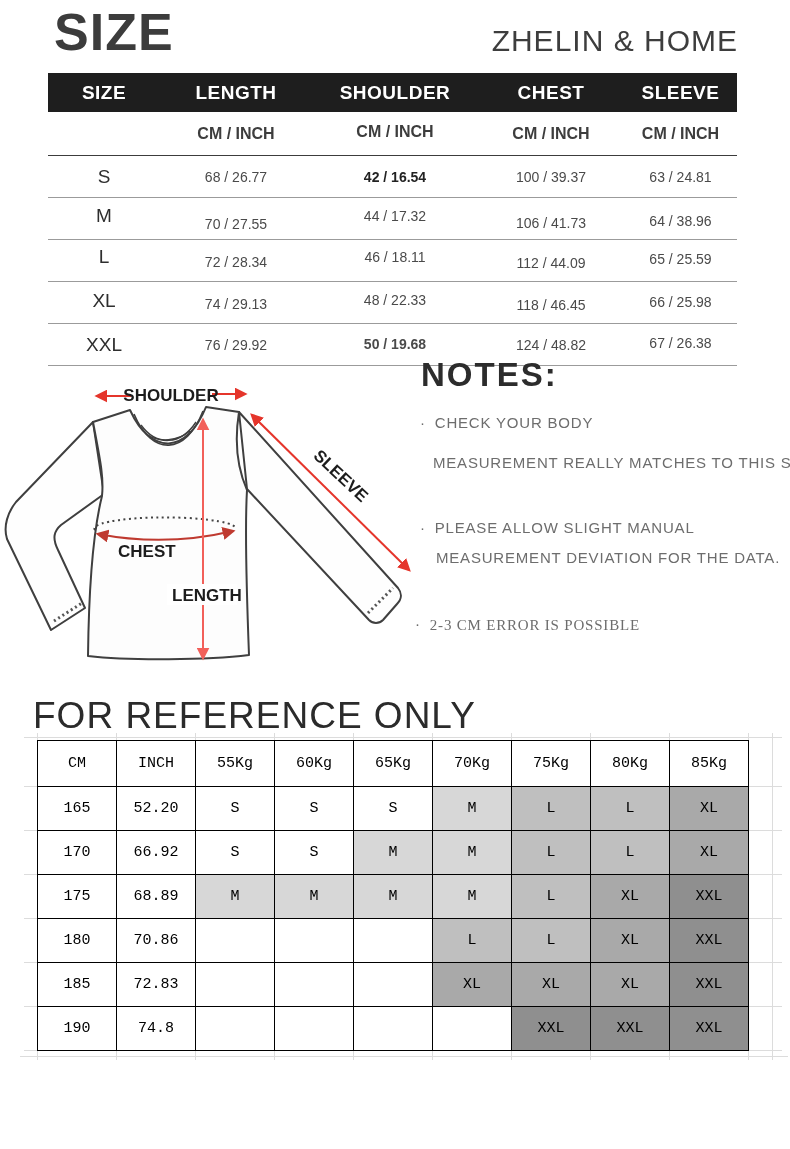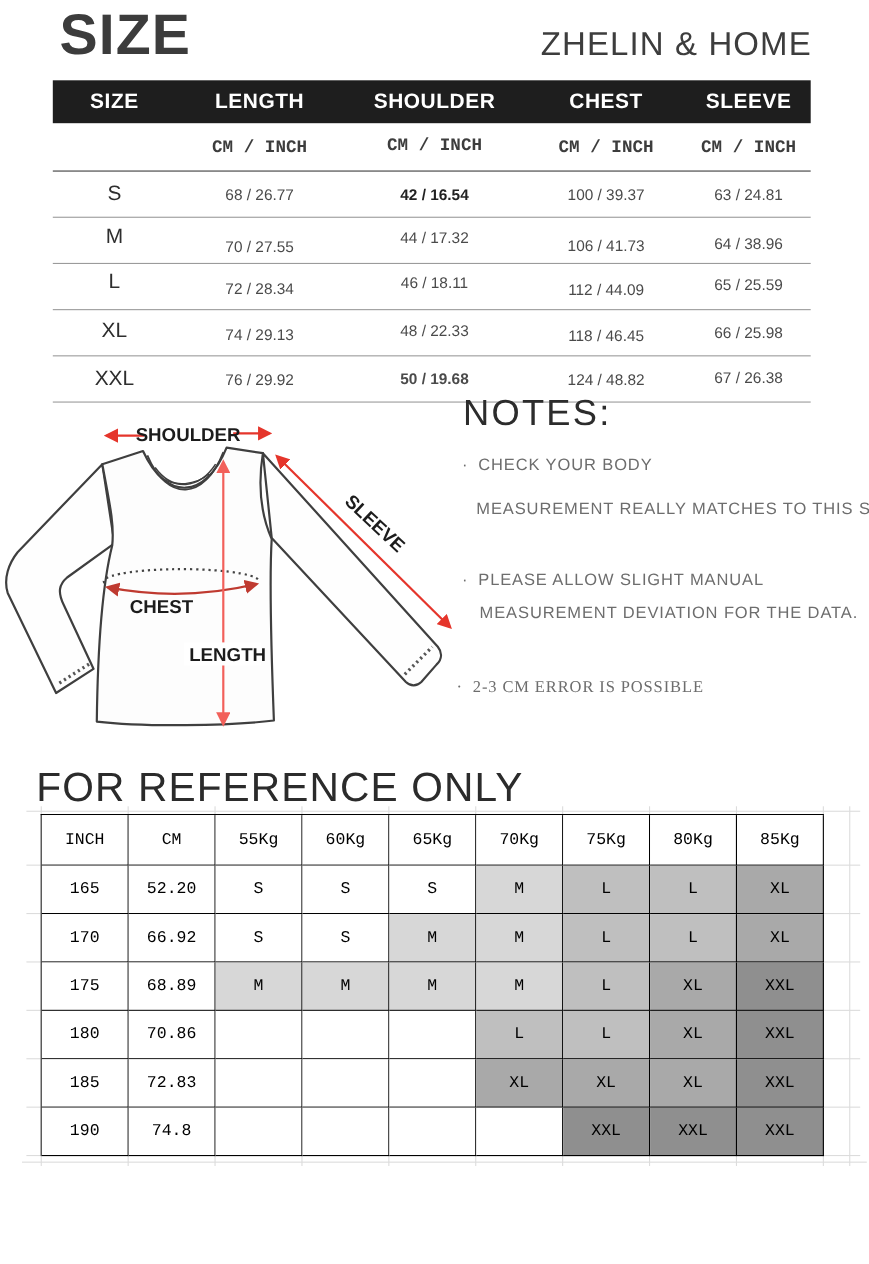--- a/index.html
+++ b/index.html
@@ -11,39 +11,39 @@
              color:#3c3c3c;letter-spacing:1px;}
   .brand{position:absolute;right:52px;top:24px;font-size:30px;font-weight:500;
          color:#3d3d3d;letter-spacing:1px;}
 
   
   .t1{position:absolute;left:48px;top:73px;width:689px;}
   .t1-head,.t1-sub,.t1-row{display:grid;grid-template-columns:112px 152px 166px 146px 113px;
         align-items:center;}
   .t1-head{background:#1e1e1e;height:39px;}
   .t1-head div{color:#fff;font-weight:700;font-size:19px;text-align:center;letter-spacing:.5px;}
-  .t1-sub{height:43px;border-bottom:1px solid #3c3c3c;font-family:Liberation Mono, monospace;}
+  .t1-sub{height:43px;border-bottom:1px solid #3c3c3c;}
   .t1-sub div{font-size:16px;font-weight:700;color:#3d3d3d;text-align:center;position:relative;}
   .t1-row{height:41px;border-bottom:1px solid #9b9b9b;}
   .t1-row div{text-align:center;position:relative;}
   .t1-row .lab{font-size:19px;color:#2e2e2e;}
   .t1-row .val{font-size:14px;color:#4a4a4a;}
   
   .t1-sub .c3{top:-2px;}
   .r0 .c3{font-weight:700;color:#222;}
   .r1 .c1{top:-3px;}.r1 .c2{top:5px;}.r1 .c3{top:-3px;}.r1 .c4{top:4px;}.r1 .c5{top:2px;}
   .r2 .c1{top:-4px;}.r2 .c2{top:1px;}.r2 .c3{top:-4px;}.r2 .c4{top:2px;}.r2 .c5{top:-2px;}
   .r3 .c1{top:-2px;}.r3 .c2{top:1px;}.r3 .c3{top:-3px;}.r3 .c4{top:2px;}.r3 .c5{top:-1px;}
   .r4 .c3{top:-1px;font-weight:bold;}.r4 .c5{top:-2px;}
 
   
   .diagram{position:absolute;left:0px;top:363px;width:420px;height:332px;}
 
   
-  .notes-heading{position:absolute;left:421px;top:356px;font-size:33px;font-weight:400;
+  .notes-heading{position:absolute;left:421px;top:356px;font-size:33px;font-weight:700;
                  color:#2c2c2c;letter-spacing:2px;}
   .note{position:absolute;font-size:15px;color:#6d6d6d;letter-spacing:.8px;white-space:nowrap;}
   .note .bullet{margin-right:9px;color:#6d6d6d;}
   .n1a{left:420px;top:414px;}
   .n1b{left:433px;top:454px;}
   .n2a{left:420px;top:519px;}
   .n2b{left:436px;top:549px;}
   .n3a{left:415px;top:617px;font-family:Liberation Serif, serif;}
 
   
@@ -197,22 +197,22 @@
   <div class="gl glh" style="top:830px"></div>
   <div class="gl glh" style="top:874px"></div>
   <div class="gl glh" style="top:918px"></div>
   <div class="gl glh" style="top:962px"></div>
   <div class="gl glh" style="top:1006px"></div>
   <div class="gl glh" style="top:1050px"></div>
   <div class="gl glh" style="top:1056px;left:20px;width:768px"></div>
 
   <div class="ref">
 
+    <div>CM</div>
     <div>INCH</div>
-    <div>CM</div>
     <div>55Kg</div>
     <div>60Kg</div>
     <div>65Kg</div>
     <div>70Kg</div>
     <div>75Kg</div>
     <div>80Kg</div>
     <div>85Kg</div>
 
     <div>165</div>
     <div>52.20</div>

